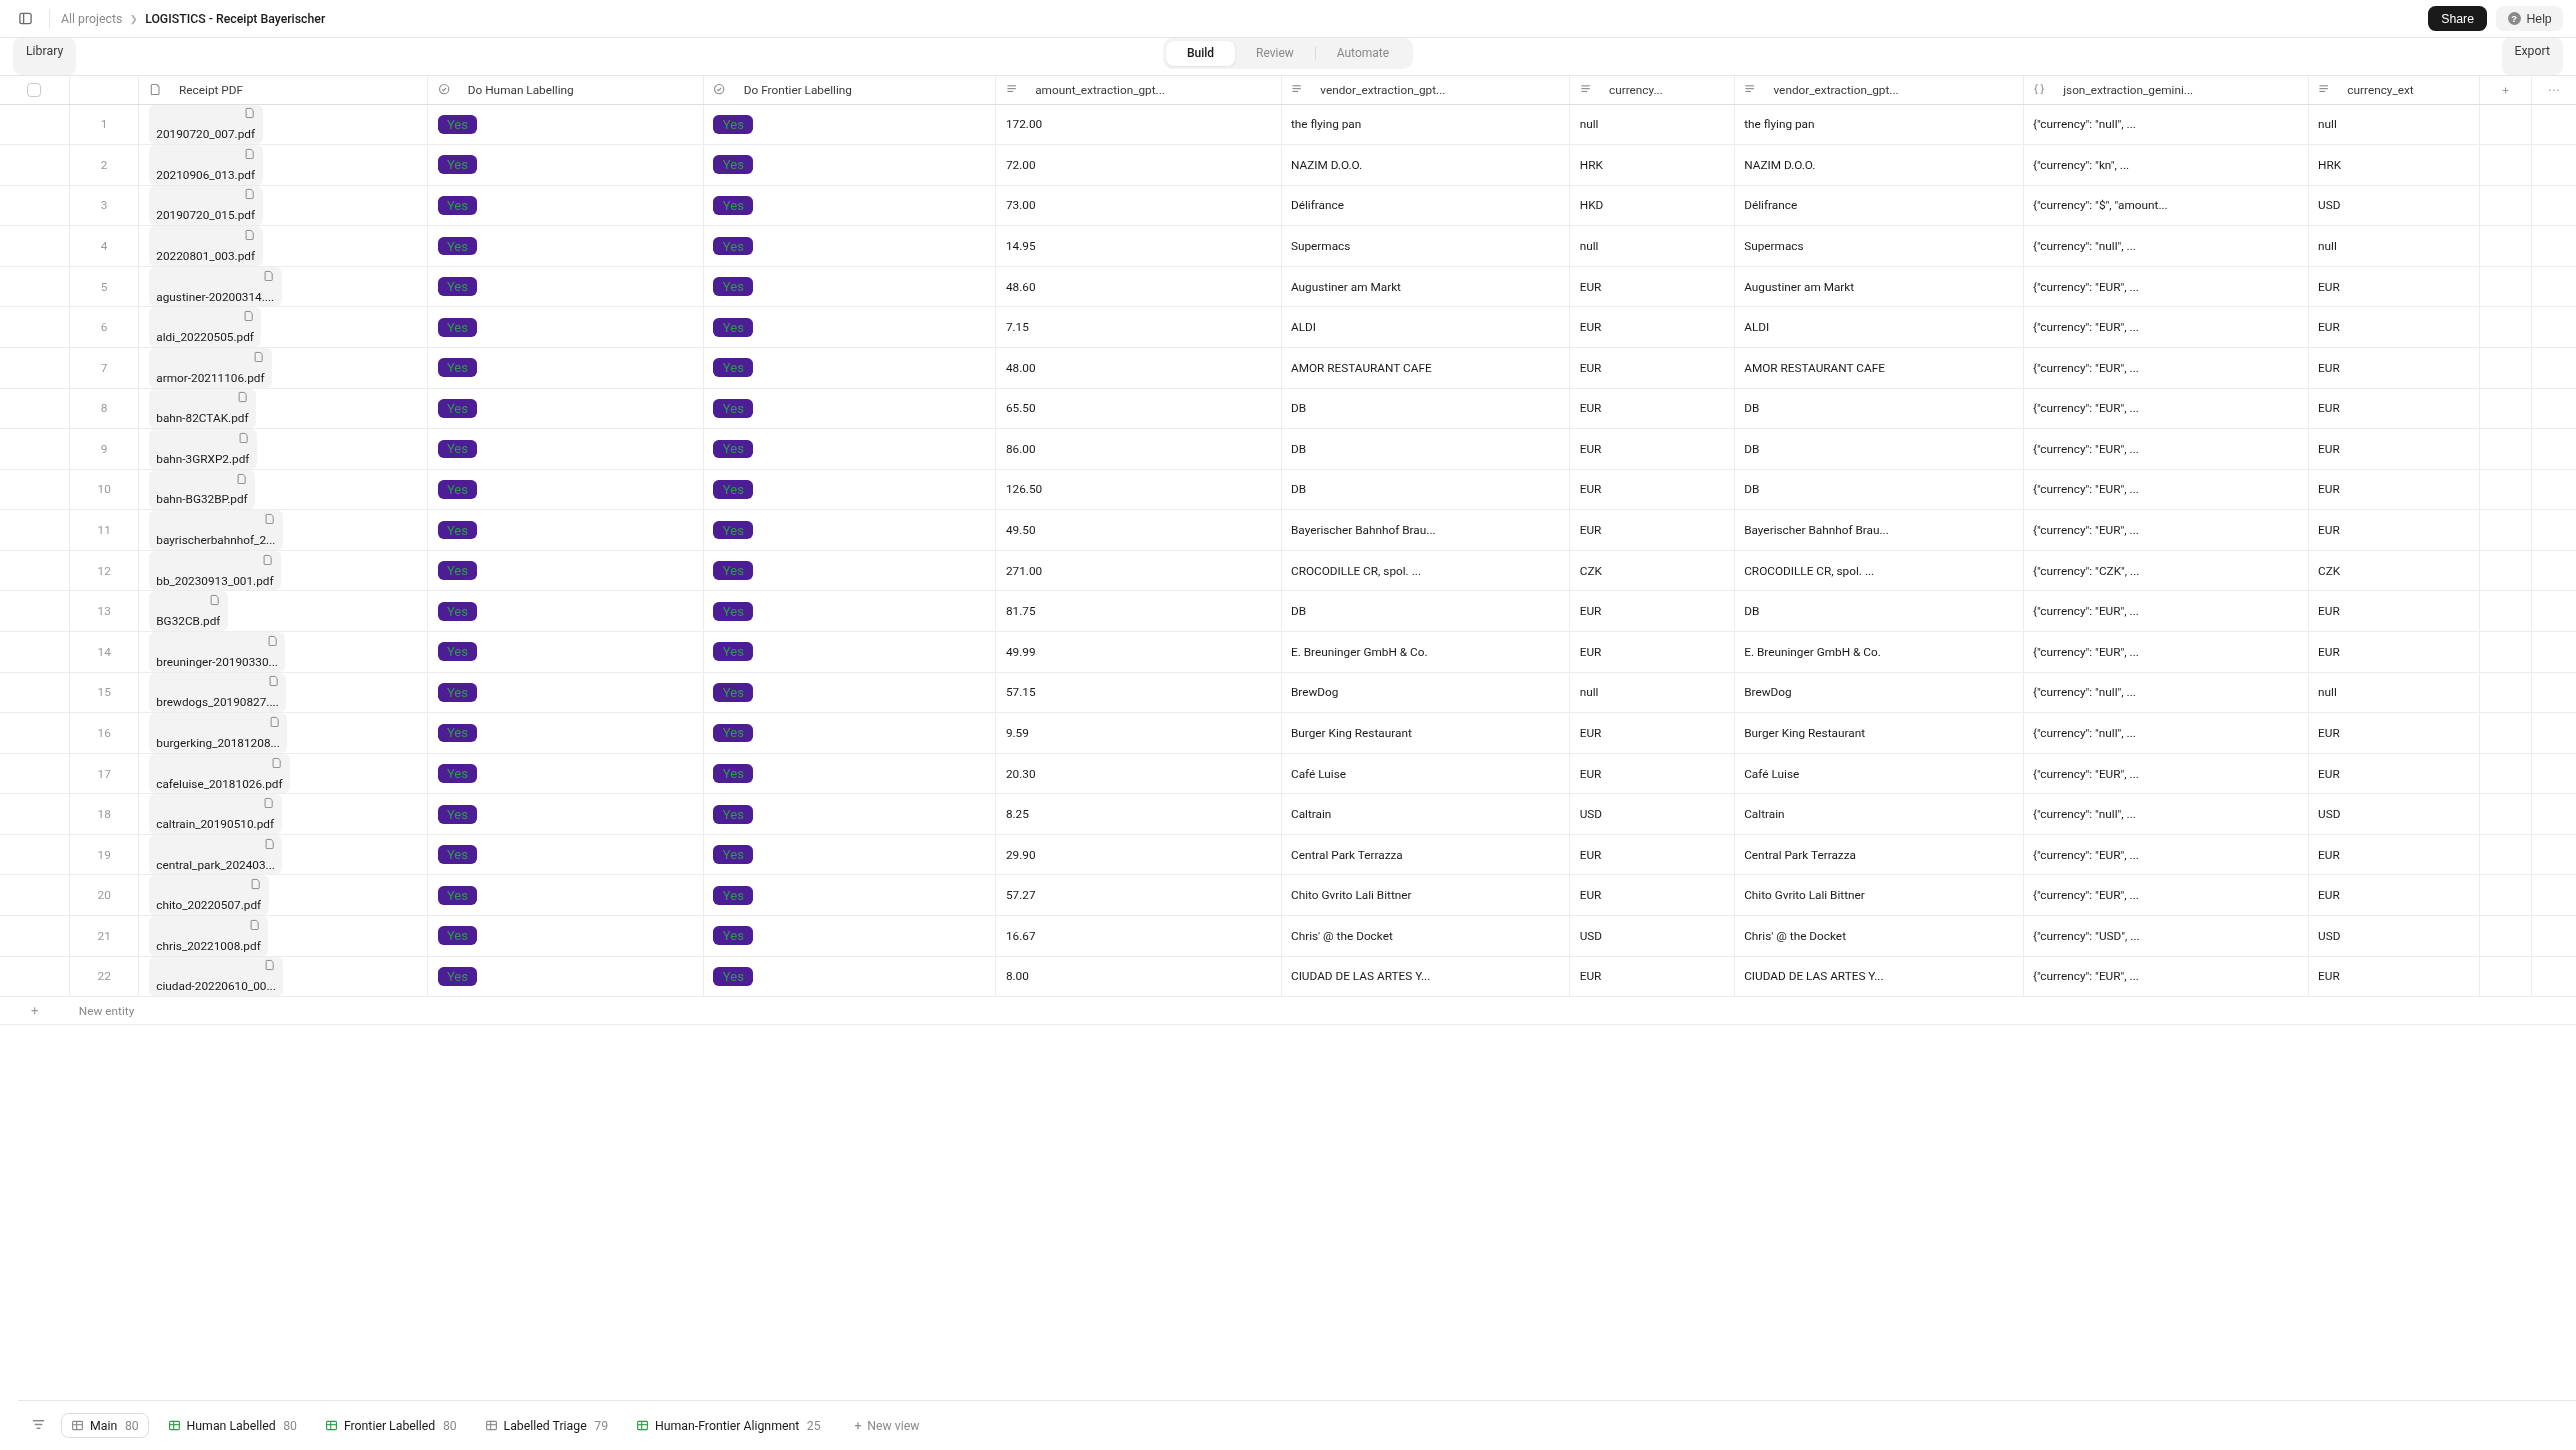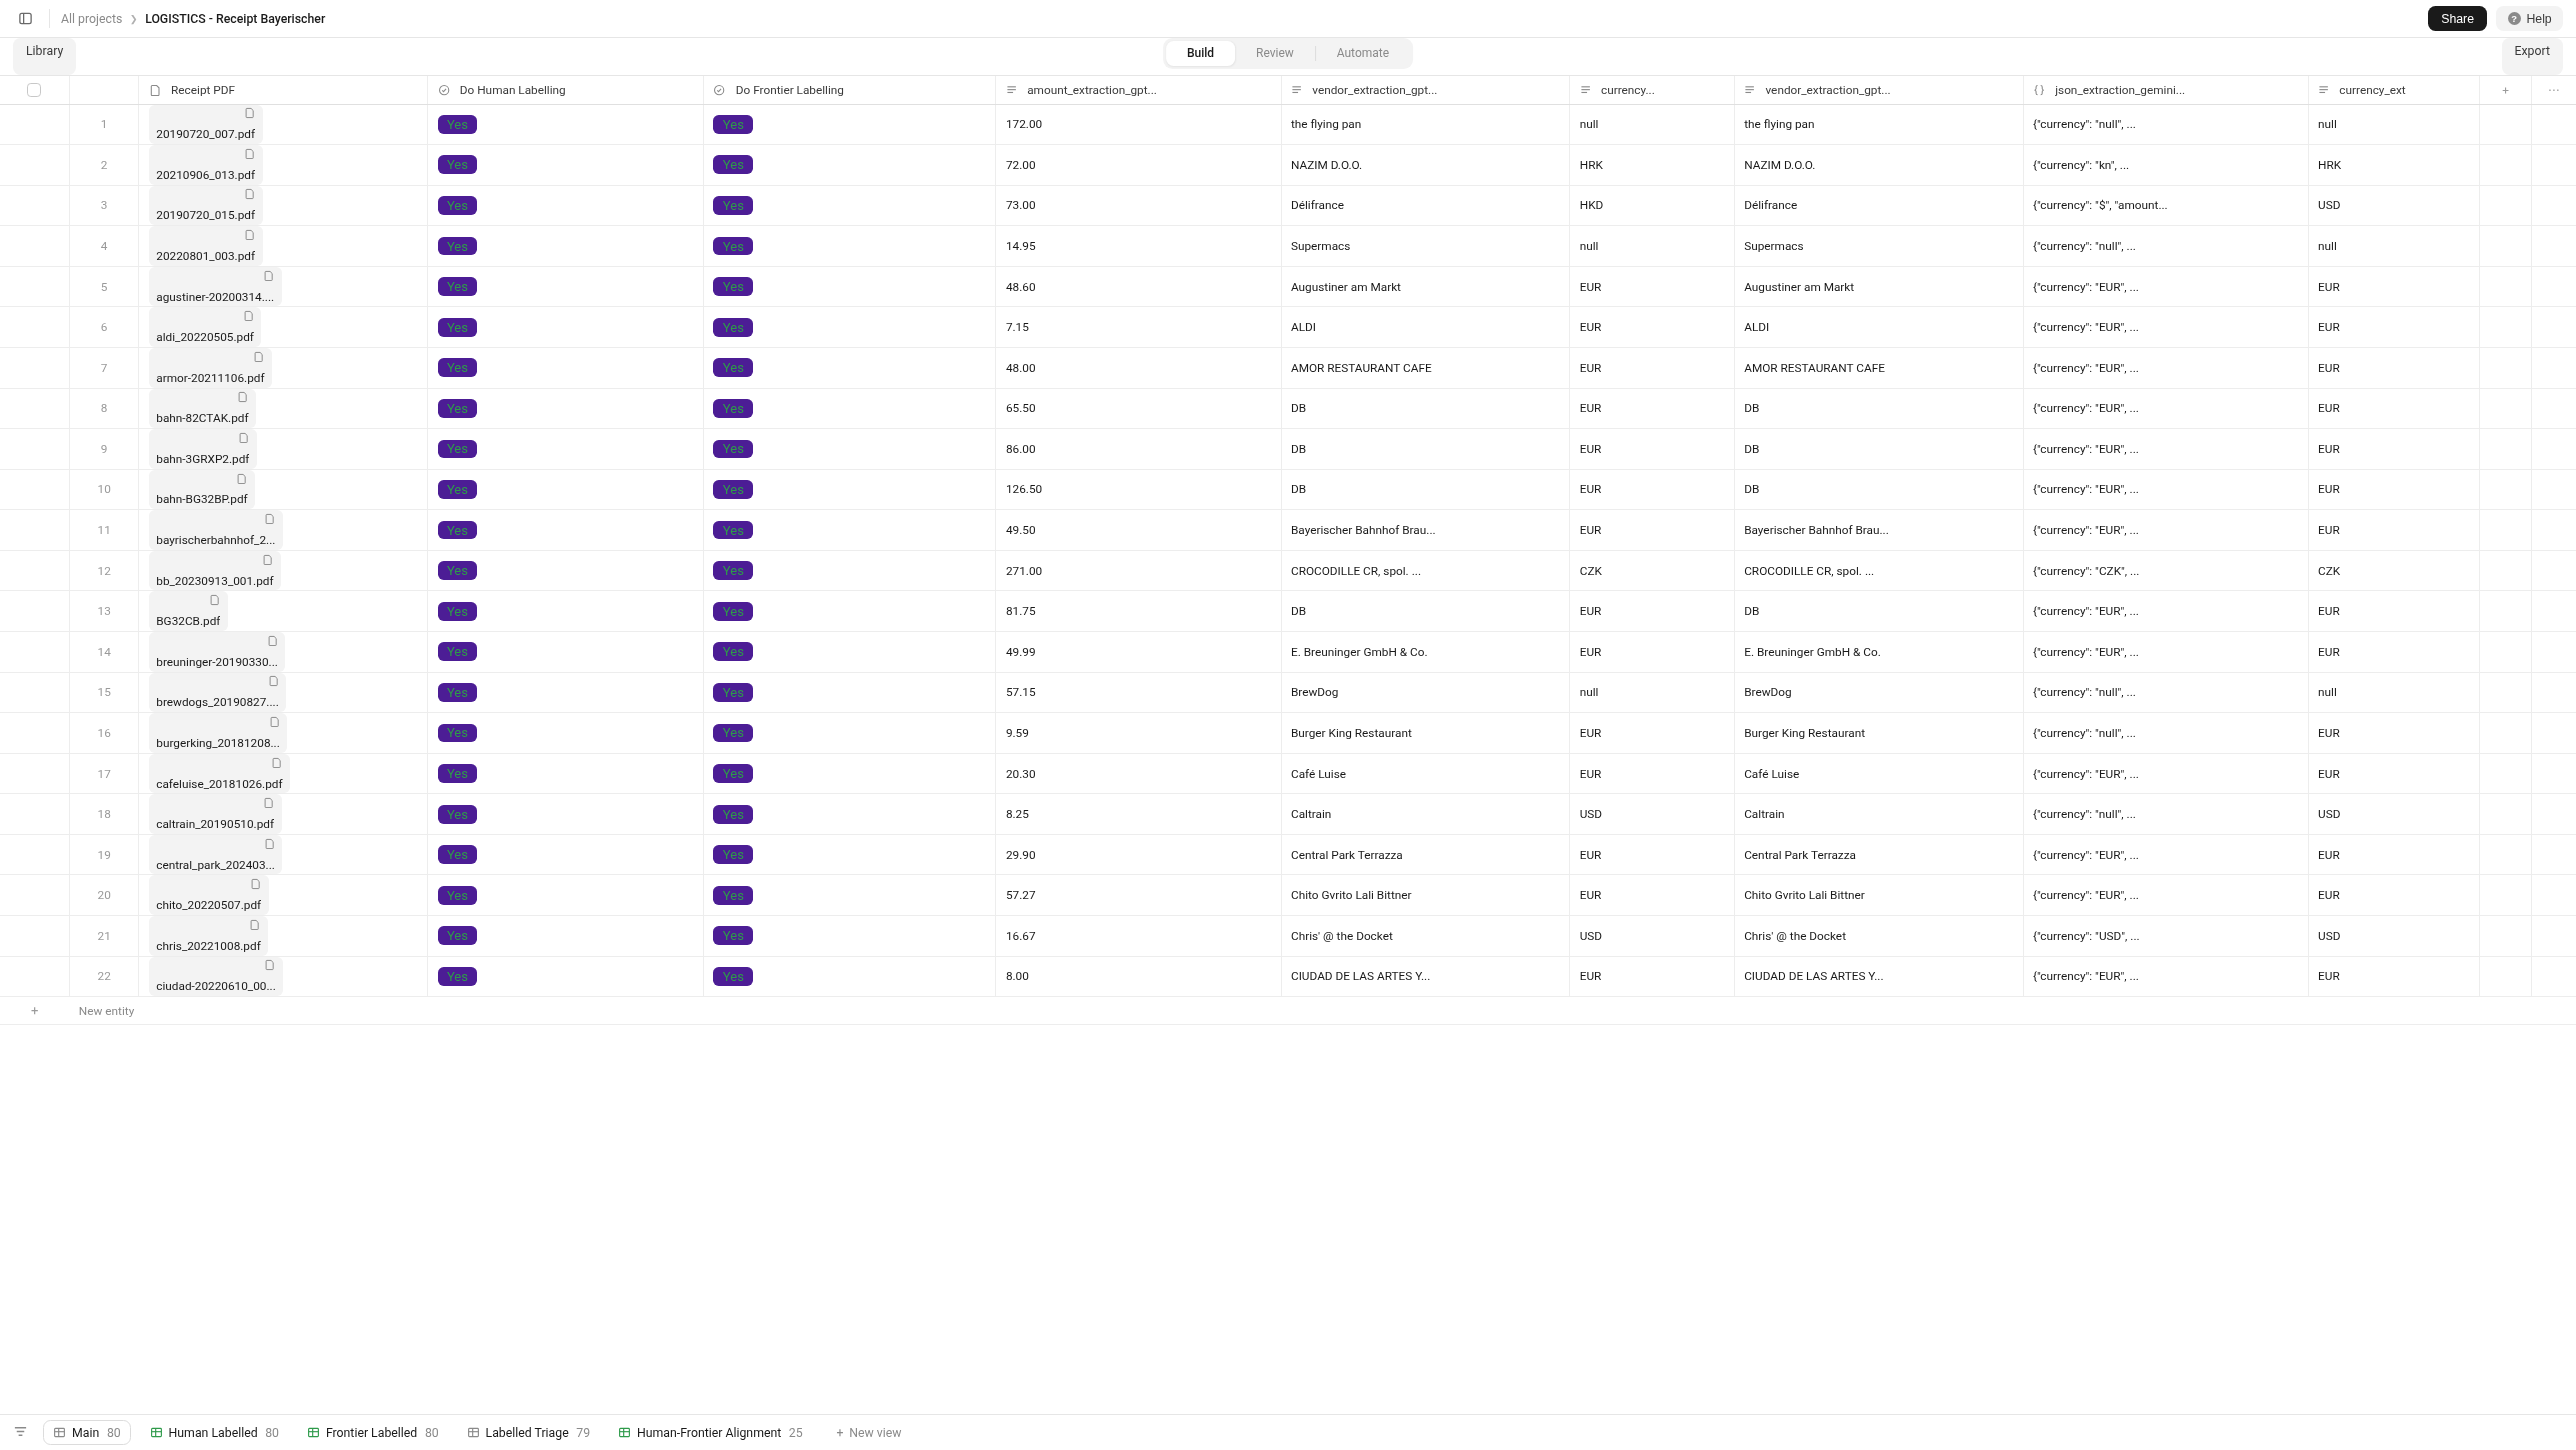--- a/index.html
+++ b/index.html
@@ -83,21 +83,21 @@
 .col-frontier { width: 160px; }
 .col-amount { width: 156px; }
 .col-vendor1 { width: 158px; }
 .col-curr1 { width: 90px; }
 .col-vendor2 { width: 158px; }
 .col-json { width: 156px; }
 .col-curr2 { width: 94px; }
 .col-add { width: 28px; text-align: center; color: #9a9a9a; cursor: pointer; }
 .col-more { width: 24.5px; text-align: center; color: #9a9a9a; cursor: pointer; border-right: none; }
 
-.th-inner { display: flex; align-items: center; gap: 10px; }
+.th-inner { display: flex; gap: 18px; }
 .th-icon { color: #8a8a8a; flex-shrink: 0; display: flex; }
 .th-label { overflow: hidden; text-overflow: ellipsis; }
 
 .checkbox {
   width: 14px; height: 14px; border: 1.4px solid #c8c8c8; border-radius: 3.8px; display: inline-block;
   vertical-align: middle; cursor: pointer;
 }
 
 .file-chip {
   display: inline-flex; align-items: flex-end; gap: 5.7px;
@@ -112,22 +112,23 @@
   border-radius: 5.7px; padding: 1.9px 9.4px; font-size: 13px;
 }
 
 .new-entity-row td {
   border-right: none; color: #8a8a8a; cursor: pointer;
 }
 .plus { font-size: 13px; color: #9a9a9a; }
 
 
 .footer {
-  display: flex; align-items: center; gap: 15px; height: 36px; padding: 0 13px;
+  display: flex; align-items: center; gap: 15px; height: 50px; padding: 0 13px;
   border-top: 0.9px solid #e6e6e6;
+  margin-left: 18px;
 }
 .filter-icon { color: #8a8a8a; cursor: pointer; }
 .view-tab {
   display: flex; align-items: center; gap: 5.7px; padding: 4.7px 9.4px;
   border-radius: 7.5px; cursor: pointer; font-size: 12.3px;
 }
 .view-tab.active { border: 0.9px solid #dcdcdc; background: #fff; }
 .view-tab .count { color: #8a8a8a; margin-left: 1.9px; }
 .view-tab .vicon { color: #8a8a8a; display:flex; }
 .view-tab.green .vicon svg rect,

